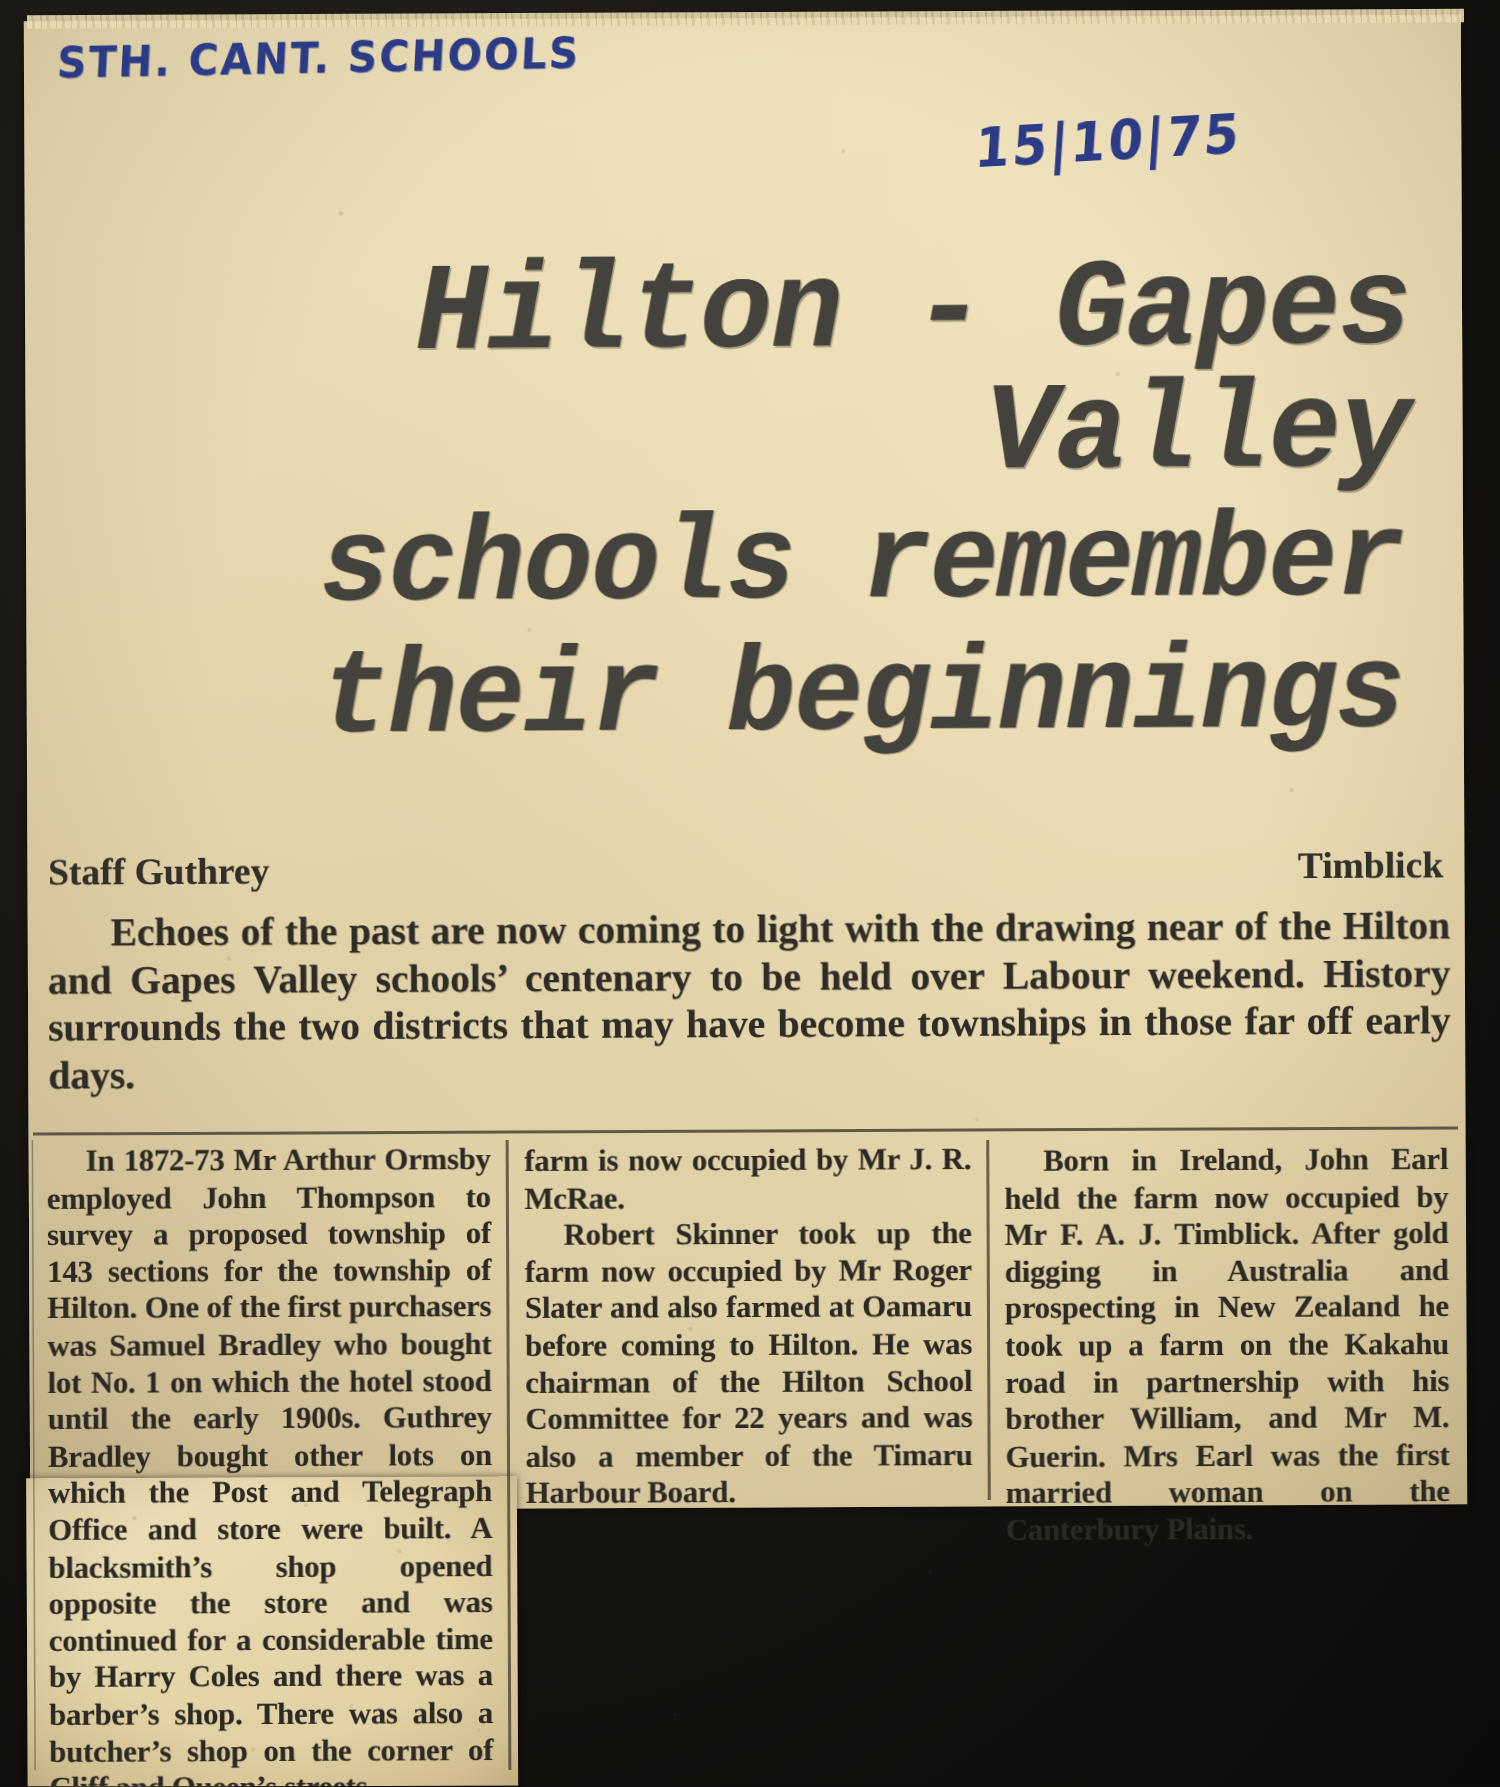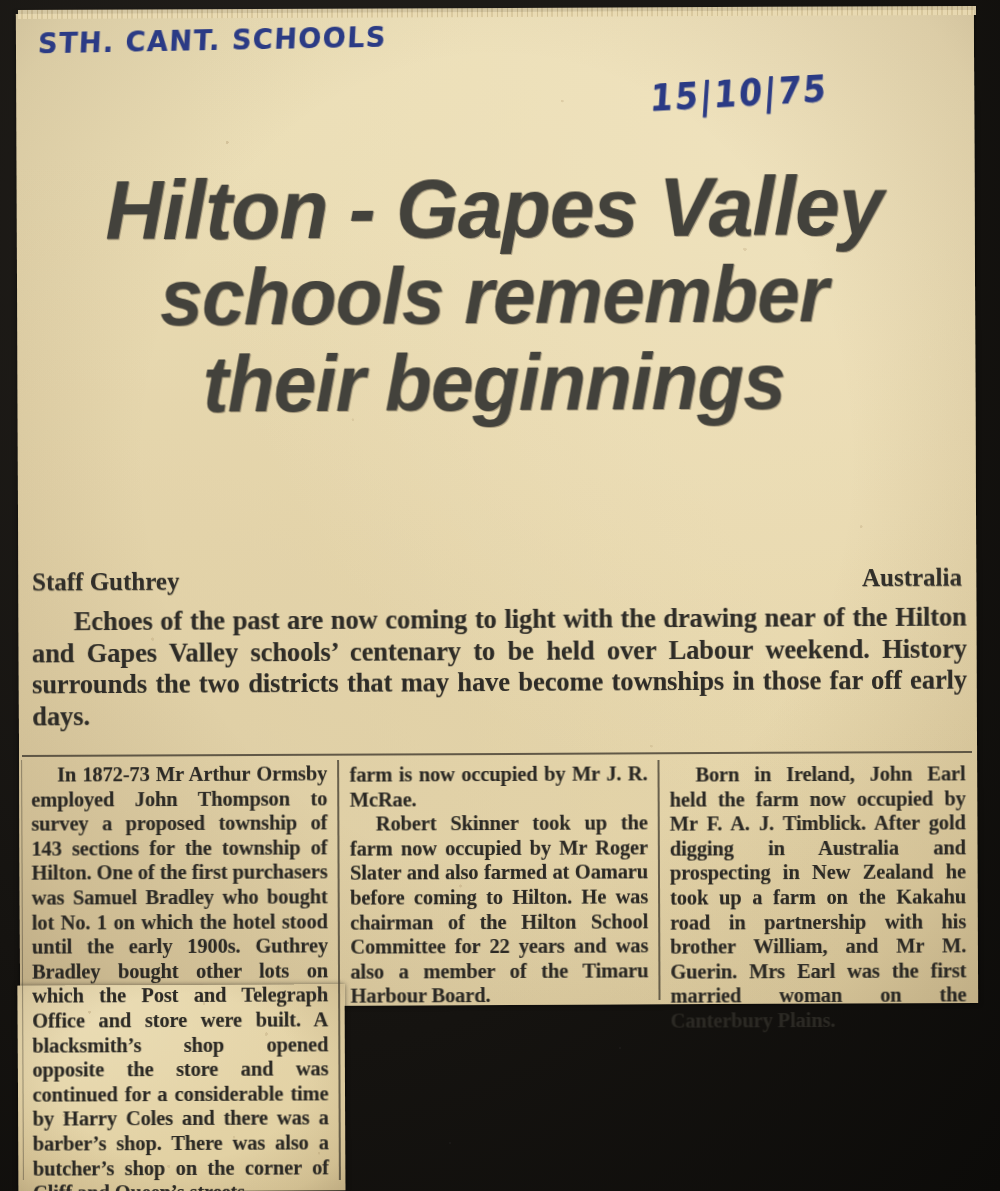--- a/index.html
+++ b/index.html
@@ -119,23 +119,23 @@
     letter-spacing: 2px;
     transform: rotate(-3.2deg) skewX(-7deg) scaleY(1.1);
   }
 
   
   .headline {
     position: absolute;
     left: 34px;
     top: 168px;
     width: 920px;
-    text-align: center;
+    text-align: right;
     color: #43423c;
-    font-family: Liberation Sans, sans-serif;
+    font-family: Liberation Mono, monospace;
     font-weight: 700;
     font-style: italic;
     line-height: 0.99;
     letter-spacing: -1px;
     text-shadow: 1px 1px 0 rgba(60,50,35,.35), -0.5px 0 0 rgba(60,50,35,.2);
   }
   .hl-1 { font-size: 83px; transform: scaleX(0.97) rotate(-0.35deg); }
   .hl-2 { font-size: 80px; margin-top: 6px; transform: scaleX(0.96) rotate(-0.3deg); }
   .hl-3 { font-size: 80px; margin-top: 8px; transform: scaleX(0.96) rotate(-0.3deg); }
 
@@ -250,21 +250,21 @@
   <div class="hand hand-date ink-soft">15|10|75</div>
 
   <div class="headline">
     <div class="hl-1 ink-soft">Hilton - Gapes Valley</div>
     <div class="hl-2 ink-soft">schools remember</div>
     <div class="hl-3 ink-soft">their beginnings</div>
   </div>
 
   <div class="byline">
     <span class="ink-soft">Staff Guthrey</span>
-    <span class="ink-soft">Australia</span>
+    <span class="ink-soft">Timblick</span>
   </div>
 
   <div class="lead ink-soft">Echoes of the past are now coming to light with the drawing near of the Hilton and Gapes Valley schools’ centenary to be held over Labour weekend. History surrounds the two districts that may have become townships in those far off early days.</div>
 
   <div class="rule-h"></div>
   <div class="rule-left-edge"></div>
   <div class="rule-v rule-v1"></div>
   <div class="rule-v rule-v2"></div>
 
   <div class="col col-1 ink-soft">

